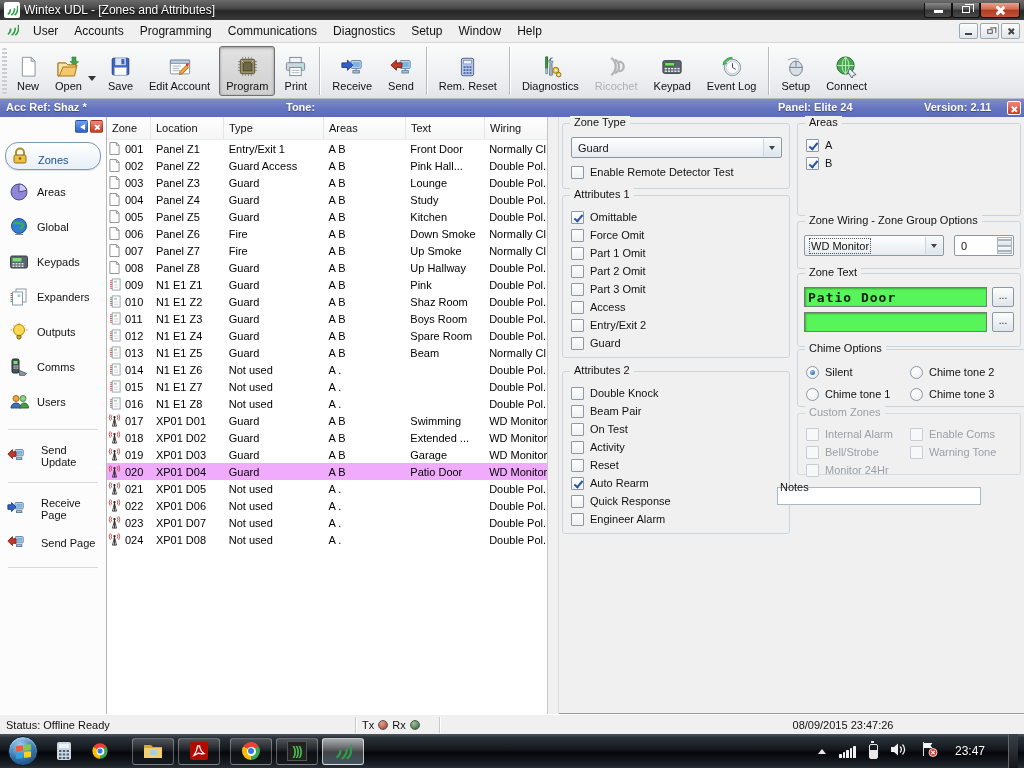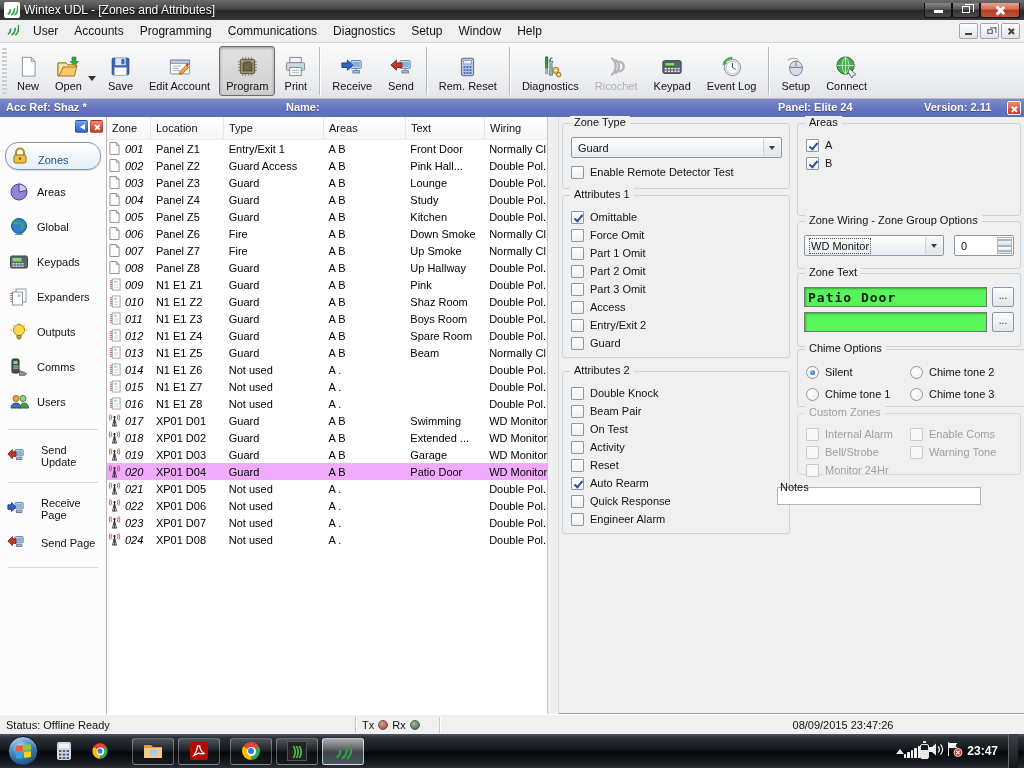--- a/index.html
+++ b/index.html
@@ -68,21 +68,21 @@
 
   
   #ztable{position:absolute;left:107px;top:0;width:441px;height:597px;background:#fff;border-right:1px solid #c6c6c6;font-size:11px;}
   #thead{display:flex;height:23px;align-items:center;border-bottom:1px solid #ececec;background:linear-gradient(#ffffff,#f4f5f6);color:#111;}
   .th{padding-left:5px;height:100%;display:flex;align-items:center;border-right:1px solid #e6e6e6;overflow:hidden;white-space:nowrap;}
   .th0{width:44px;} .th1{width:73px;} .th2{width:100px;} .th3{width:82px;} .th4{width:79px;} .th5{width:62px;border-right:none;}
   .trow{display:flex;height:17px;align-items:center;white-space:nowrap;color:#000;}
   .trow.selected{background:#f0abfc;}
   .td{overflow:hidden;} 
   .c0{width:16px;display:flex;justify-content:center;align-items:center;} 
-  .c1{width:28px;padding-left:2px;font-style:italic;} .c2{width:73px;padding-left:5px;} .c3{width:100px;padding-left:5px;}
+  .c1{width:28px;padding-left:2px;} .c2{width:73px;padding-left:5px;} .c3{width:100px;padding-left:5px;}
   .c4{width:82px;padding-left:5px;} .c5{width:79px;padding-left:5px;} .c6{width:63px;padding-left:5px;}
 
   #splitter{position:absolute;left:548px;top:0;width:11px;height:597px;background:#f0f0f0;border-right:1px solid #dcdcdc;}
 
   
   .grp{position:absolute;border:1px solid #c9d5de;border-radius:3px;font-size:11px;color:#111;}
   .grp>.gt{position:absolute;top:-8px;left:7px;background:#f0f0f0;padding:0 4px;white-space:nowrap;}
   .grp.disabled{border-color:#d4dbe1;} .grp.disabled>.gt{color:#9aa0a6;}
   .grp-inner{position:absolute;inset:12px 8px 4px;}
 
@@ -126,21 +126,21 @@
   .winflag span{border-radius:1px;}
   .wf1{background:#ee5c41;} .wf2{background:#8cc63f;} .wf3{background:#33a3dd;} .wf4{background:#fcd116;}
   .pinned{width:22px;height:22px;display:flex;align-items:center;justify-content:center;margin:0 7px;}
   .tkbtn{width:42px;height:27px;border:1px solid rgba(255,255,255,.32);border-radius:3px;background:linear-gradient(rgba(255,255,255,.18),rgba(255,255,255,.04) 50%,rgba(0,0,0,.15));display:flex;align-items:center;justify-content:center;margin:0 2px;}
   .tkbtn.active{background:linear-gradient(rgba(255,255,255,.6),rgba(255,255,255,.25) 50%,rgba(150,185,210,.35));border-color:rgba(255,255,255,.65);}
   .chrome{width:18px;height:18px;border-radius:50%;background:conic-gradient(from -60deg,#ea4335 0 120deg,#34a853 120deg 240deg,#fbbc05 240deg 360deg);position:relative;}
   .chrome::before{content:"";position:absolute;inset:4.5px;background:#fff;border-radius:50%;}
   .chrome::after{content:"";position:absolute;inset:6px;background:#2f7de1;border-radius:50%;}
   .chrome.small{transform:scale(.85);}
   .rico-glyph{color:#49c24f;font-weight:bold;font-size:12px;letter-spacing:-1px;background:#222;border:1px solid #555;width:20px;height:20px;display:flex;align-items:center;justify-content:center;}
-  #tray{margin-left:auto;display:flex;align-items:center;gap:0;padding-right:6px;font-weight:bold;}
+  #tray{margin-left:auto;display:flex;align-items:center;gap:13px;padding-right:6px;}
   .tray-arrow{width:0;height:0;border:4px solid transparent;border-bottom:5px solid #e8e8e8;margin-top:-4px;}
   .bars{display:flex;align-items:flex-end;gap:1px;height:13px;}
   .bars span{width:2.5px;background:#f2f2f2;border-radius:.5px;}
   .battery{width:9px;height:15px;border:1.5px solid #e8e8e8;border-radius:2px;position:relative;background:linear-gradient(transparent 40%,#e8e8e8 40%);}
   .battery::before{content:"";position:absolute;top:-4px;left:1.5px;width:3px;height:2px;background:#e8e8e8;}
   #clock{color:#fff;font-size:12px;margin:0 10px 0 4px;text-shadow:0 1px 1px #000;}
   #show-desktop{width:10px;height:34px;border-left:1px solid #666;background:linear-gradient(#3a4148,#14181d);}
 </style>
 </head>
 <body>
@@ -398,21 +398,21 @@
               <path d="M15 14l7 6.5-3.2 1-1 3-4-6.5z" fill="#e8eef4" stroke="#556677"></path>
             </svg>
           </span>
           <span class="tbl">Connect</span>
         </div>
       </span>
   </div>
 
   <div id="bluebar">
     <span id="acc-ref">Acc Ref: Shaz *</span>
-    <span id="name-label">Name:</span>
+    <span id="name-label">Tone:</span>
     <span id="panel-label">Panel: Elite 24</span>
     <span id="version-label">Version: 2.11</span>
     <span id="bluebar-close">
         <span class="glyph-x"></span>
       </span>
   </div>
 
   <div id="content">
 
     <div id="sidebar">

